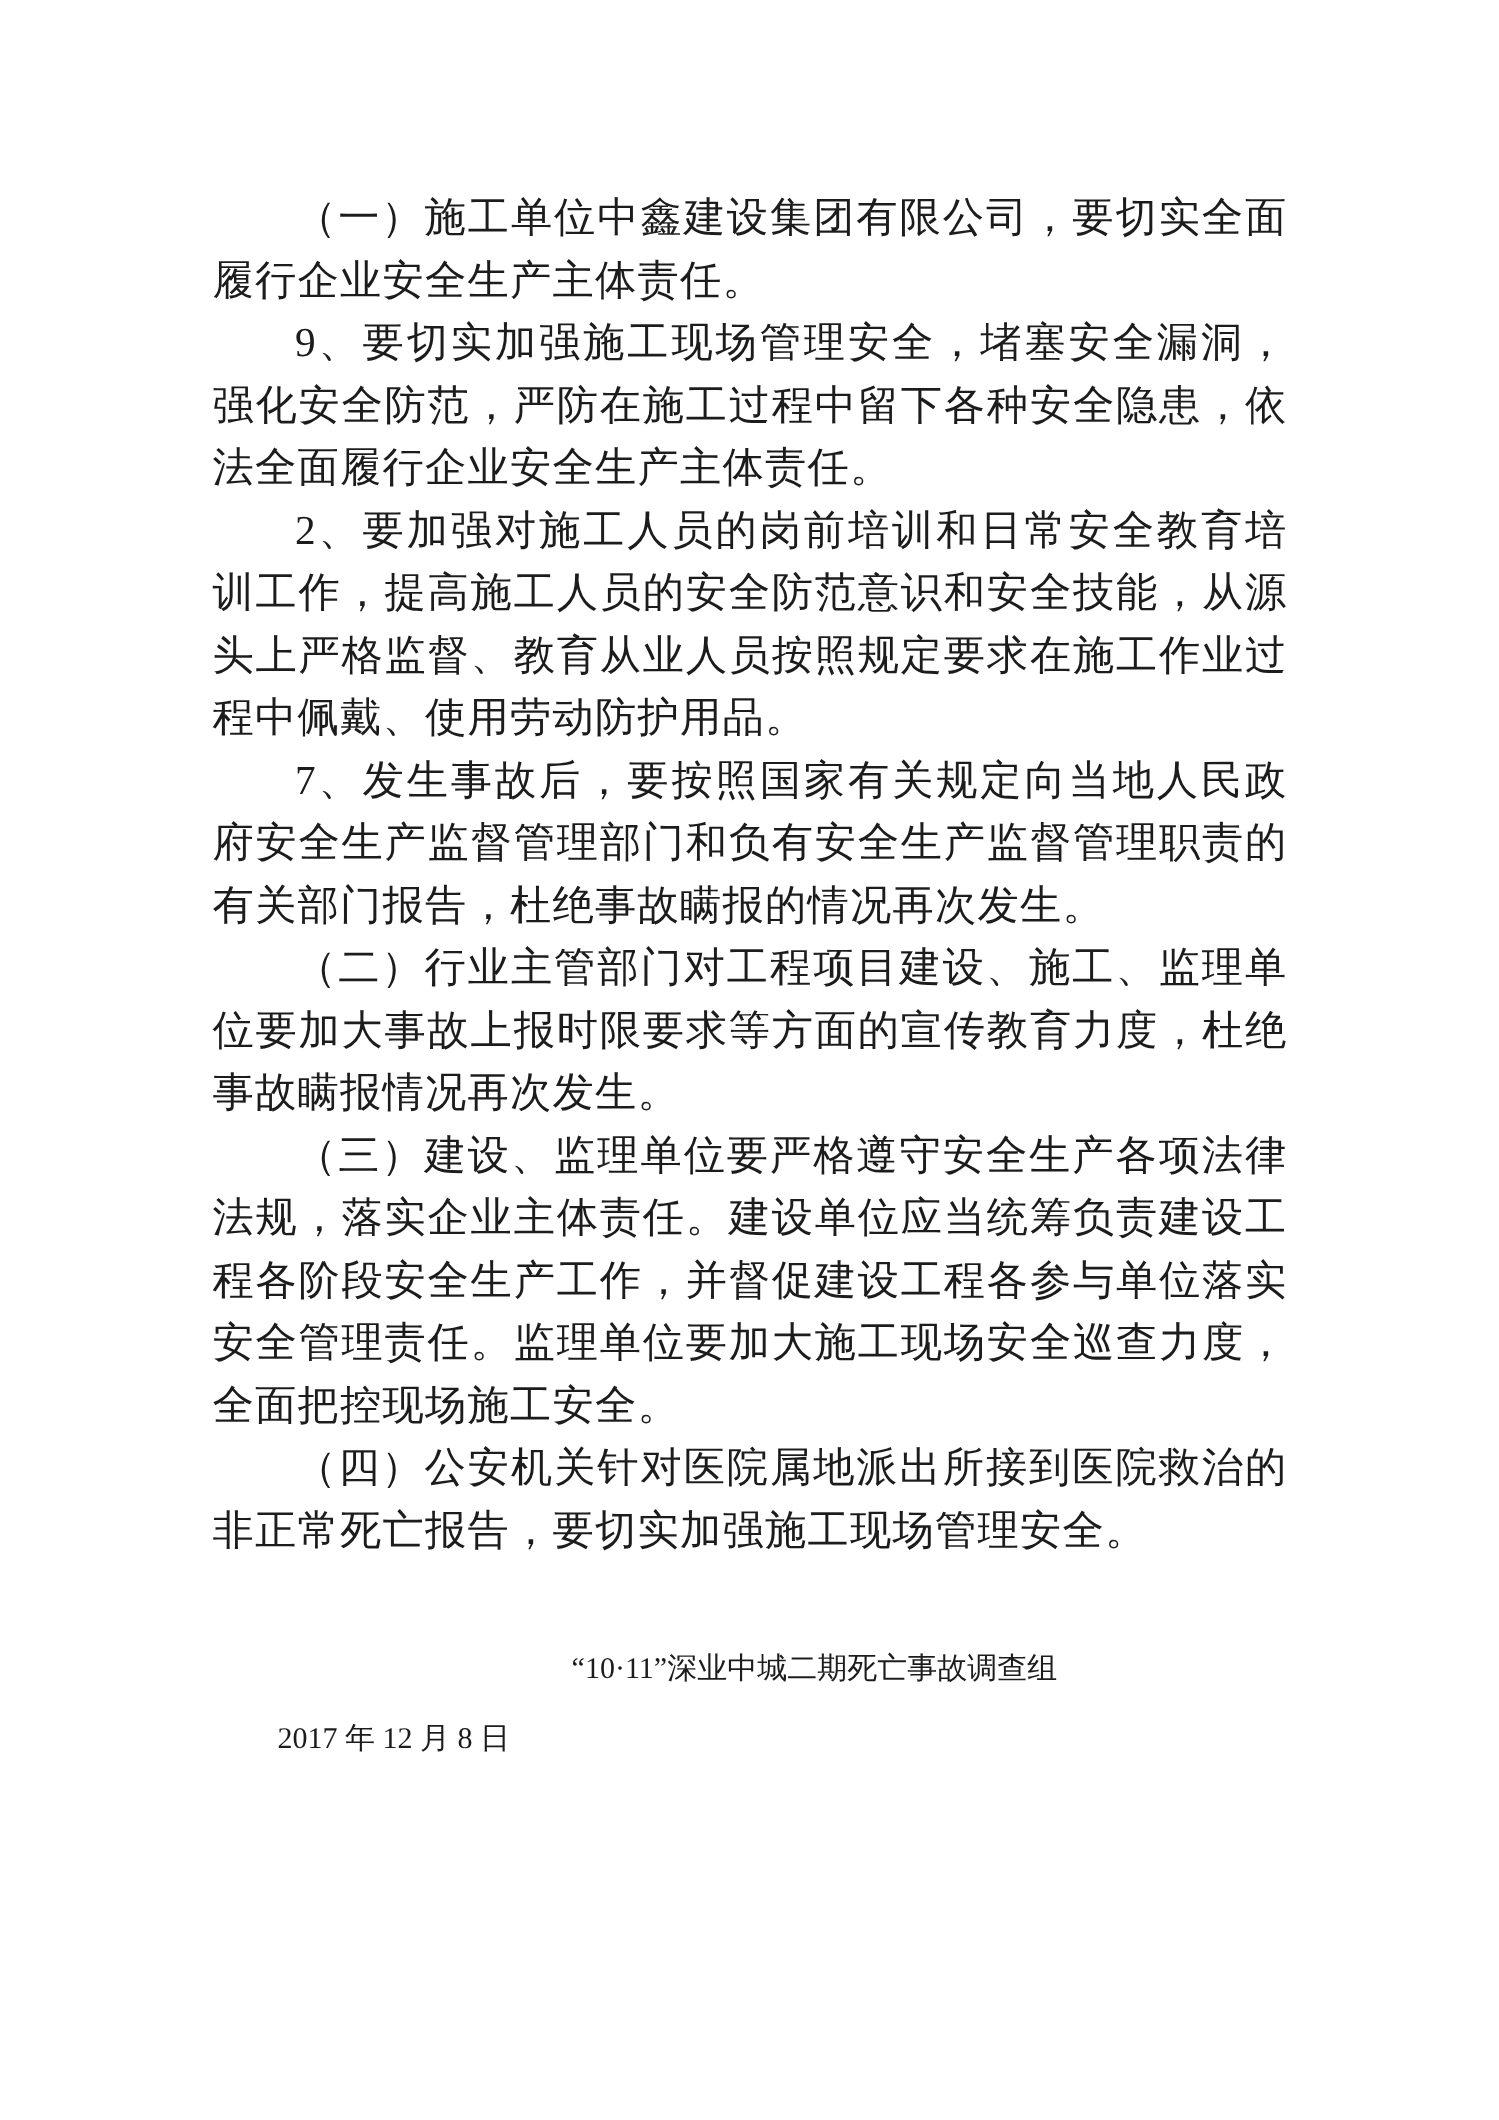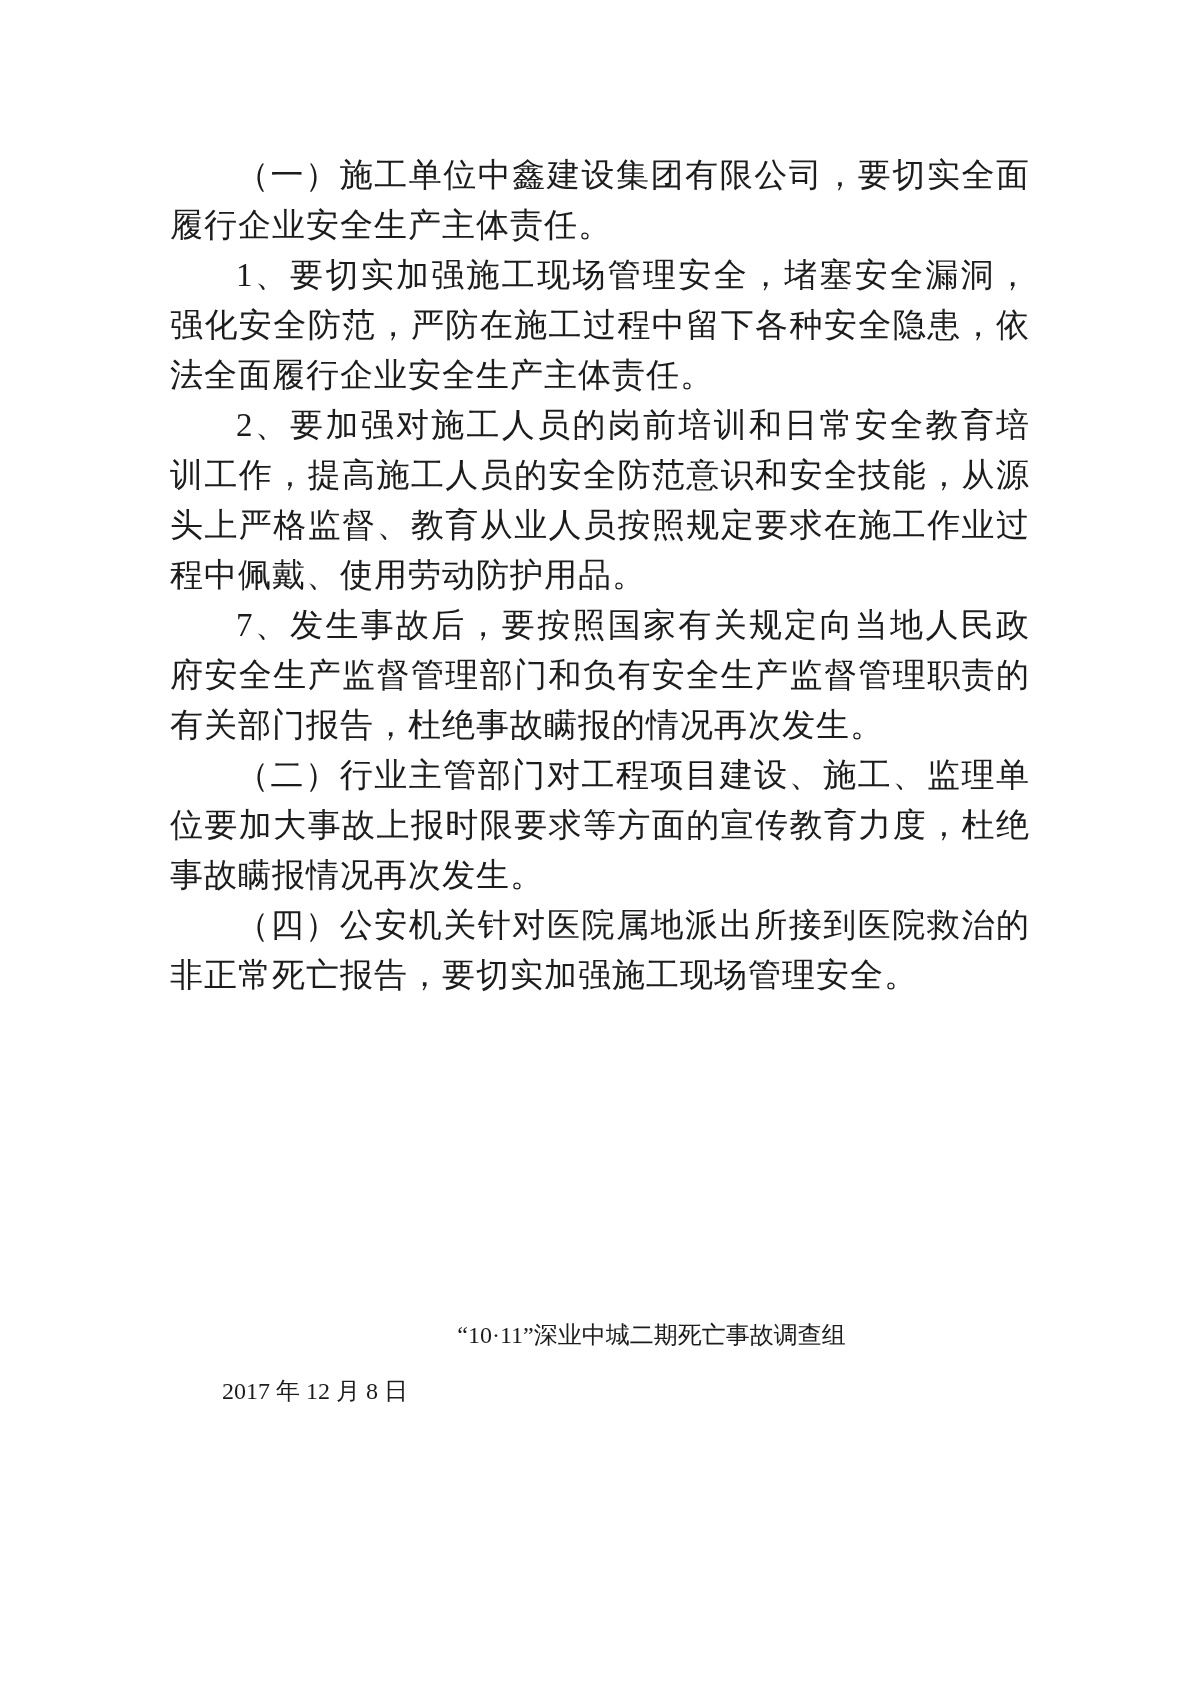--- a/index.html
+++ b/index.html
@@ -59,24 +59,25 @@
     color: #1c1c1c;
   }
 </style>
 </head>
 <body>
 
 <div class="page">
 
   <div class="body-text">
     <p class="para">（一）施工单位中鑫建设集团有限公司，要切实全面履行企业安全生产主体责任。</p>
-    <p class="para">1、要切实加强施工现场管理安全，堵塞安全漏洞，强化安全防范，严防在施工过程中留下各种安全隐患，依法全面履行企业安全生产主体责任。</p>
+    <p class="para">9、要切实加强施工现场管理安全，堵塞安全漏洞，强化安全防范，严防在施工过程中留下各种安全隐患，依法全面履行企业安全生产主体责任。</p>
     <p class="para">2、要加强对施工人员的岗前培训和日常安全教育培训工作，提高施工人员的安全防范意识和安全技能，从源头上严格监督、教育从业人员按照规定要求在施工作业过程中佩戴、使用劳动防护用品。</p>
     <p class="para">7、发生事故后，要按照国家有关规定向当地人民政府安全生产监督管理部门和负有安全生产监督管理职责的有关部门报告，杜绝事故瞒报的情况再次发生。</p>
     <p class="para">（二）行业主管部门对工程项目建设、施工、监理单位要加大事故上报时限要求等方面的宣传教育力度，杜绝事故瞒报情况再次发生。</p>
+    <p class="para">（三）建设、监理单位要严格遵守安全生产各项法律法规，落实企业主体责任。建设单位应当统筹负责建设工程各阶段安全生产工作，并督促建设工程各参与单位落实安全管理责任。监理单位要加大施工现场安全巡查力度，全面把控现场施工安全。</p>
     <p class="para">（四）公安机关针对医院属地派出所接到医院救治的非正常死亡报告，要切实加强施工现场管理安全。</p>
   </div>
 
   <div class="signature">
     <div class="sig-org">“10·11”深业中城二期死亡事故调查组</div>
     <div class="sig-date">2017 年 12 月 8 日</div>
   </div>
 
   <div class="page-number">21</div>
 

